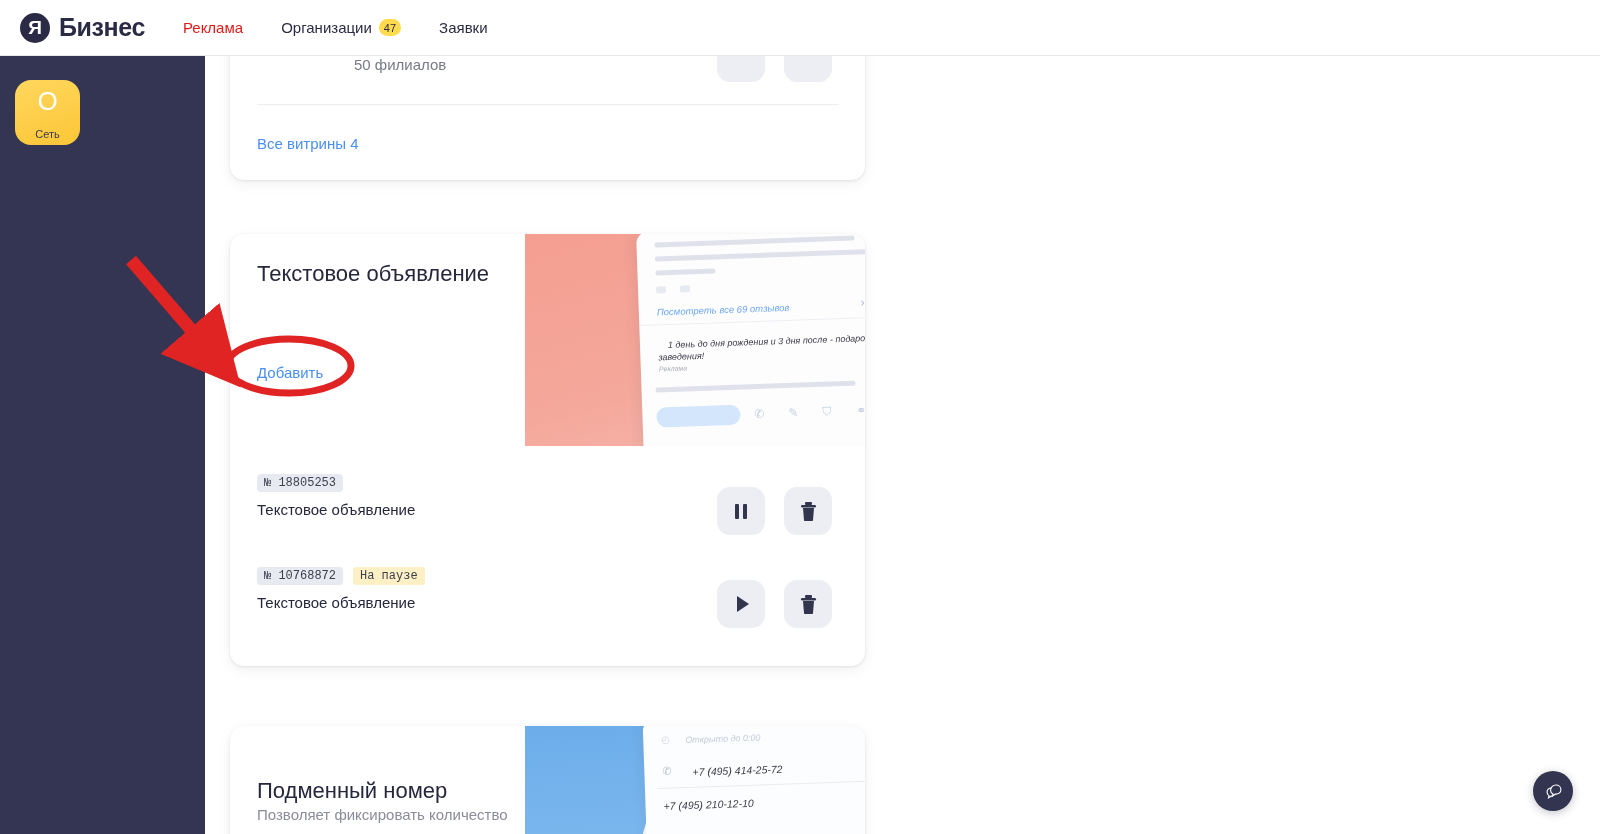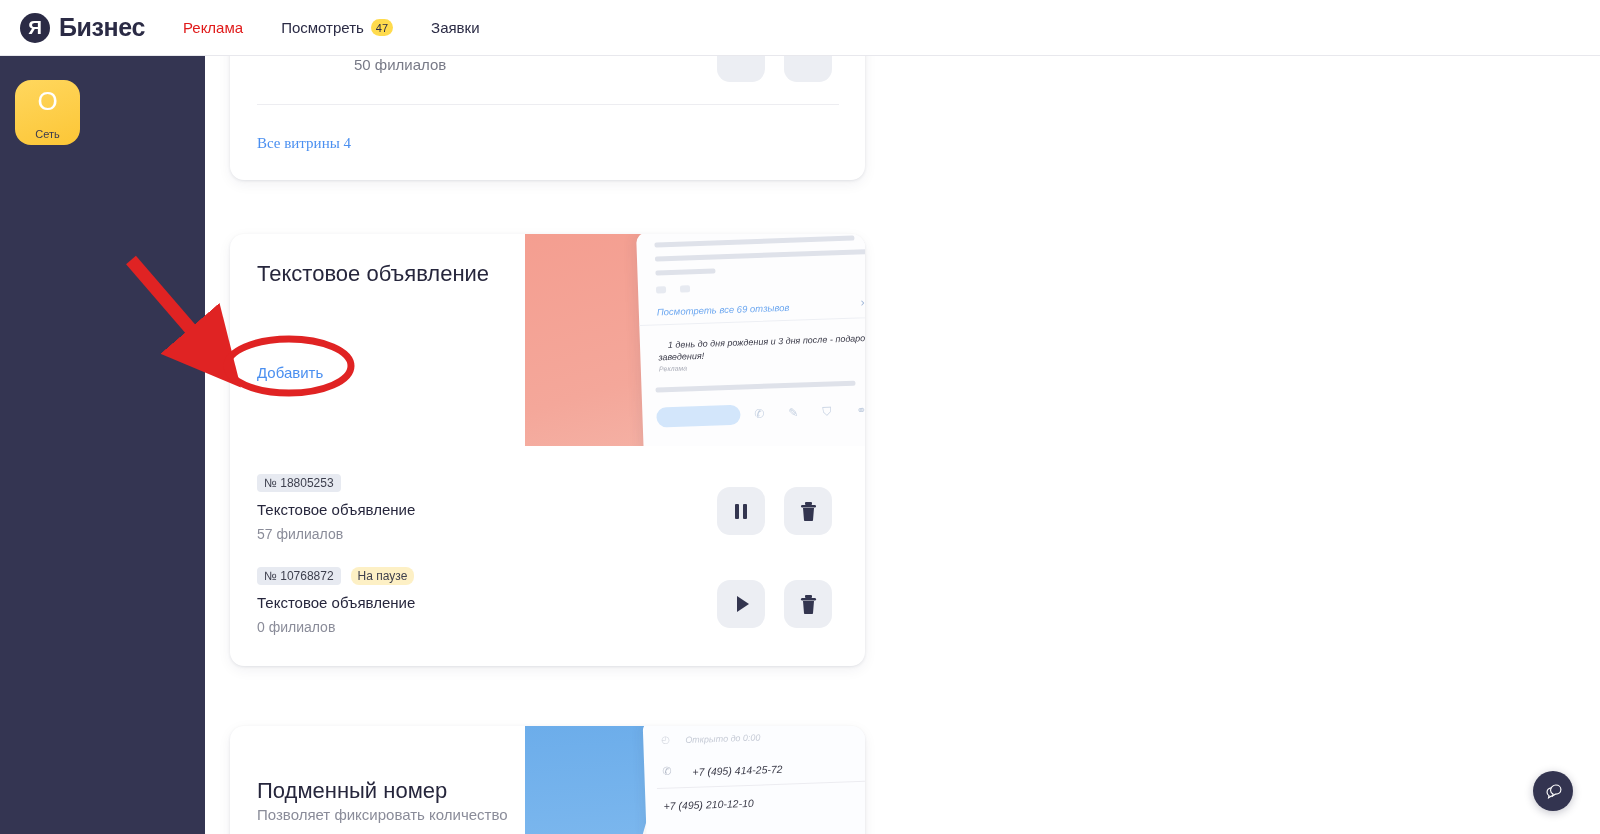--- a/index.html
+++ b/index.html
@@ -82,21 +82,21 @@
     border-radius: 13px; background: #eceef3;
   }
   .partial-btn.b1 { left: 487px; }
   .partial-btn.b2 { left: 554px; }
   .card-divider {
     position: absolute; left: 27px; top: 104px; width: 582px; height: 1px;
     background: #ededf1;
   }
   .all-link {
     position: absolute; left: 27px; top: 135px;
-    font-size: 15px; color: #4a8ff0; cursor: pointer; font-family: Liberation Serif, serif;
+    font-size: 15px; color: #4a8ff0; cursor: pointer;
   }
 
   
   .card-text-ad { top: 178px; height: 432px; }
   .promo {
     position: absolute; right: 0; top: 0; width: 340px; height: 212px;
     overflow: hidden; background: #ffffff;
   }
   .promo-swoosh {
     position: absolute; left: -55px; top: -40px;
@@ -133,28 +133,28 @@
   .ad-sub {
     position: absolute; left: 27px; top: 68px; width: 230px;
     font-size: 15px; color: #8a8c99; line-height: 21px;
   }
   .ad-add {
     position: absolute; left: 27px; top: 130px;
     font-size: 15px; color: #4a8ff0; cursor: pointer;
   }
 
   .ad-item { position: absolute; left: 27px; width: 582px; }
-  .item-badges { display: flex; gap: 10px; }
+  .item-badges { display: flex; gap: 10px; font-family: Liberation Mono, monospace; }
   .badge-id {
     background: #e7eaf1; color: #3d3f4d; font-size: 12px;
     padding: 2px 7px; border-radius: 4px; white-space: nowrap;
   }
   .badge-pause {
     background: #fdf0c5; color: #3d3f4d; font-size: 12px;
-    padding: 2px 7px; border-radius: 8px; white-space: nowrap;
+    padding: 2px 7px; border-radius: 3px; white-space: nowrap;
   }
   .item-name { font-size: 15px; color: #26263c; margin-top: 9px; }
   .item-branches { font-size: 14px; color: #8a8c99; margin-top: 8px; }
 
   .icon-btn {
     position: absolute; width: 48px; height: 48px; border-radius: 13px;
     background: #eceef3; cursor: pointer;
     display: flex; align-items: center; justify-content: center;
   }
   .ico-pause { display: flex; gap: 4px; }
@@ -212,21 +212,21 @@
   <div class="header">
     <div class="logo">
       <div class="logo-mark">Я</div>
       <div class="logo-text">Бизнес</div>
     </div>
     <div class="nav">
       <div class="nav-item active">
         <span>Реклама</span>
       </div>
       <div class="nav-item">
-        <span>Посмотреть</span>
+        <span>Организации</span>
         <span class="nav-badge">47</span>
       </div>
       <div class="nav-item">
         <span>Заявки</span>
       </div>
     </div>
   </div>
 
   <div class="sidebar">
     <div class="org-tile">
@@ -273,21 +273,20 @@
       </div>
 
       <div class="ad-title">Текстовое объявление</div>
       <div class="ad-add">Добавить</div>
 
       <div class="ad-item" style="top:240px;">
         <div class="item-badges">
           <span class="badge-id">№ 18805253</span>
         </div>
         <div class="item-name">Текстовое объявление</div>
-        <div class="item-branches">57 филиалов</div>
       </div>
       <div class="icon-btn" style="left:487px;top:253px;">
         <span class="ico-pause">
             <i></i>
             <i></i>
           </span>
       </div>
       <div class="icon-btn" style="left:554px;top:253px;">
         <svg width="17" height="19" viewBox="0 0 17 19">
           <rect x="5" y="0" width="7" height="3" rx="1" fill="#33354f"></rect>
@@ -295,21 +294,20 @@
           <path d="M3 6 H14 L13 18.2 Q13 19 12.2 19 H4.8 Q4 19 4 18.2 Z" fill="#33354f"></path>
         </svg>
       </div>
 
       <div class="ad-item" style="top:333px;">
         <div class="item-badges">
           <span class="badge-id">№ 10768872</span>
           <span class="badge-pause">На паузе</span>
         </div>
         <div class="item-name">Текстовое объявление</div>
-        <div class="item-branches">0 филиалов</div>
       </div>
       <div class="icon-btn" style="left:487px;top:346px;">
         <span class="ico-play"></span>
       </div>
       <div class="icon-btn" style="left:554px;top:346px;">
         <svg width="17" height="19" viewBox="0 0 17 19">
           <rect x="5" y="0" width="7" height="3" rx="1" fill="#33354f"></rect>
           <rect x="1" y="3" width="15" height="2.4" rx="1.2" fill="#33354f"></rect>
           <path d="M3 6 H14 L13 18.2 Q13 19 12.2 19 H4.8 Q4 19 4 18.2 Z" fill="#33354f"></path>
         </svg>

